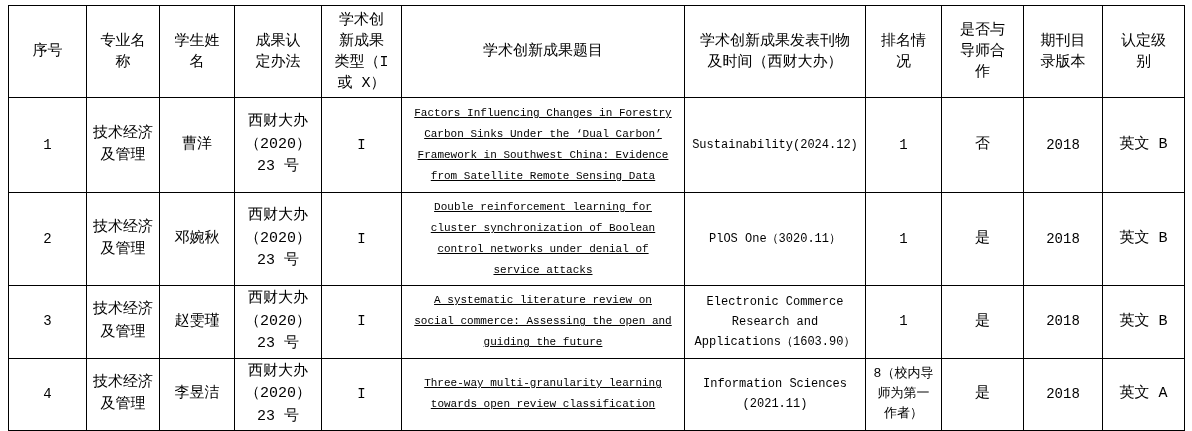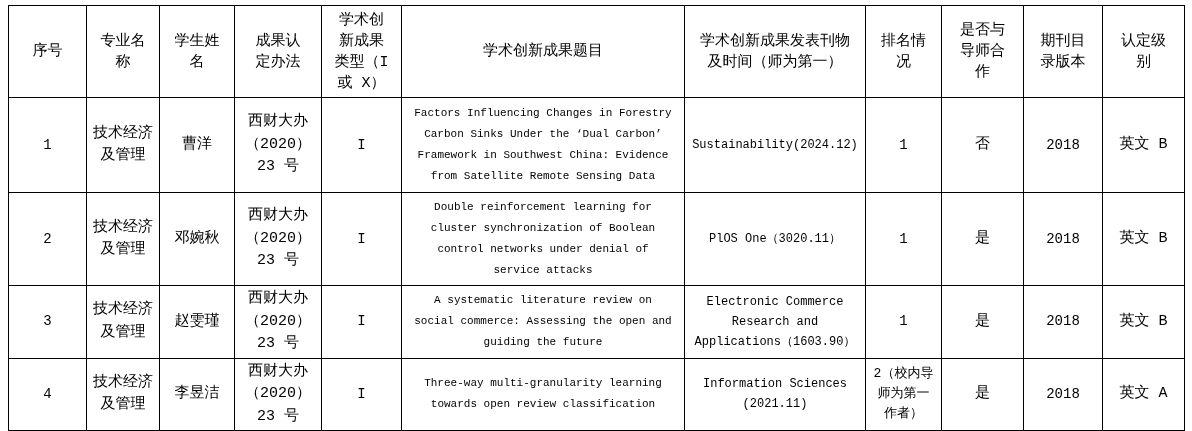--- a/index.html
+++ b/index.html
@@ -28,21 +28,21 @@
     white-space: pre-line;
     padding: 2px 4px;
     box-sizing: border-box;
     overflow: hidden;
     font-weight: normal;
   }
   th.hdr      { font-size: 15px; line-height: 1.4; }
   td.zh       { font-size: 15px; line-height: 1.5; }
   td.zh-sm    { font-size: 13px; line-height: 1.55; }
   td.num      { font-size: 14px; line-height: 1.5; }
-  td.en-title { font-size: 11px; line-height: 21px; }
+  td.en-title { font-size: 11px; line-height: 21px; text-decoration: underline; }
   td.en-jrnl  { font-size: 12px; line-height: 20px; }
   tr.hrow { height: 92px; }
   tr.r1   { height: 95px; }
   tr.r2   { height: 93px; }
   tr.r3   { height: 70px; }
   tr.r4   { height: 72px; }
 </style>
 </head>
 <body>
 
@@ -69,21 +69,21 @@
       <th class="hdr">学生姓
 名</th>
       <th class="hdr">成果认
 定办法</th>
       <th class="hdr">学术创
 新成果
 类型（I
 或 X）</th>
       <th class="hdr">学术创新成果题目</th>
       <th class="hdr">学术创新成果发表刊物
-及时间（师为第一）</th>
+及时间（西财大办）</th>
       <th class="hdr">排名情
 况</th>
       <th class="hdr">是否与
 导师合
 作</th>
       <th class="hdr">期刊目
 录版本</th>
       <th class="hdr">认定级
 别</th>
     </tr>
@@ -151,21 +151,21 @@
 及管理</td>
       <td class="zh">李昱洁</td>
       <td class="zh">西财大办
 （2020）
 23 号</td>
       <td class="num">I</td>
       <td class="en-title">Three-way multi-granularity learning
 towards open review classification</td>
       <td class="en-jrnl">Information Sciences
 (2021.11)</td>
-      <td class="zh-sm">2（校内导
+      <td class="zh-sm">8（校内导
 师为第一
 作者）</td>
       <td class="zh">是</td>
       <td class="num">2018</td>
       <td class="zh">英文 A</td>
     </tr>
   </tbody>
     </table>
 </div>
 

